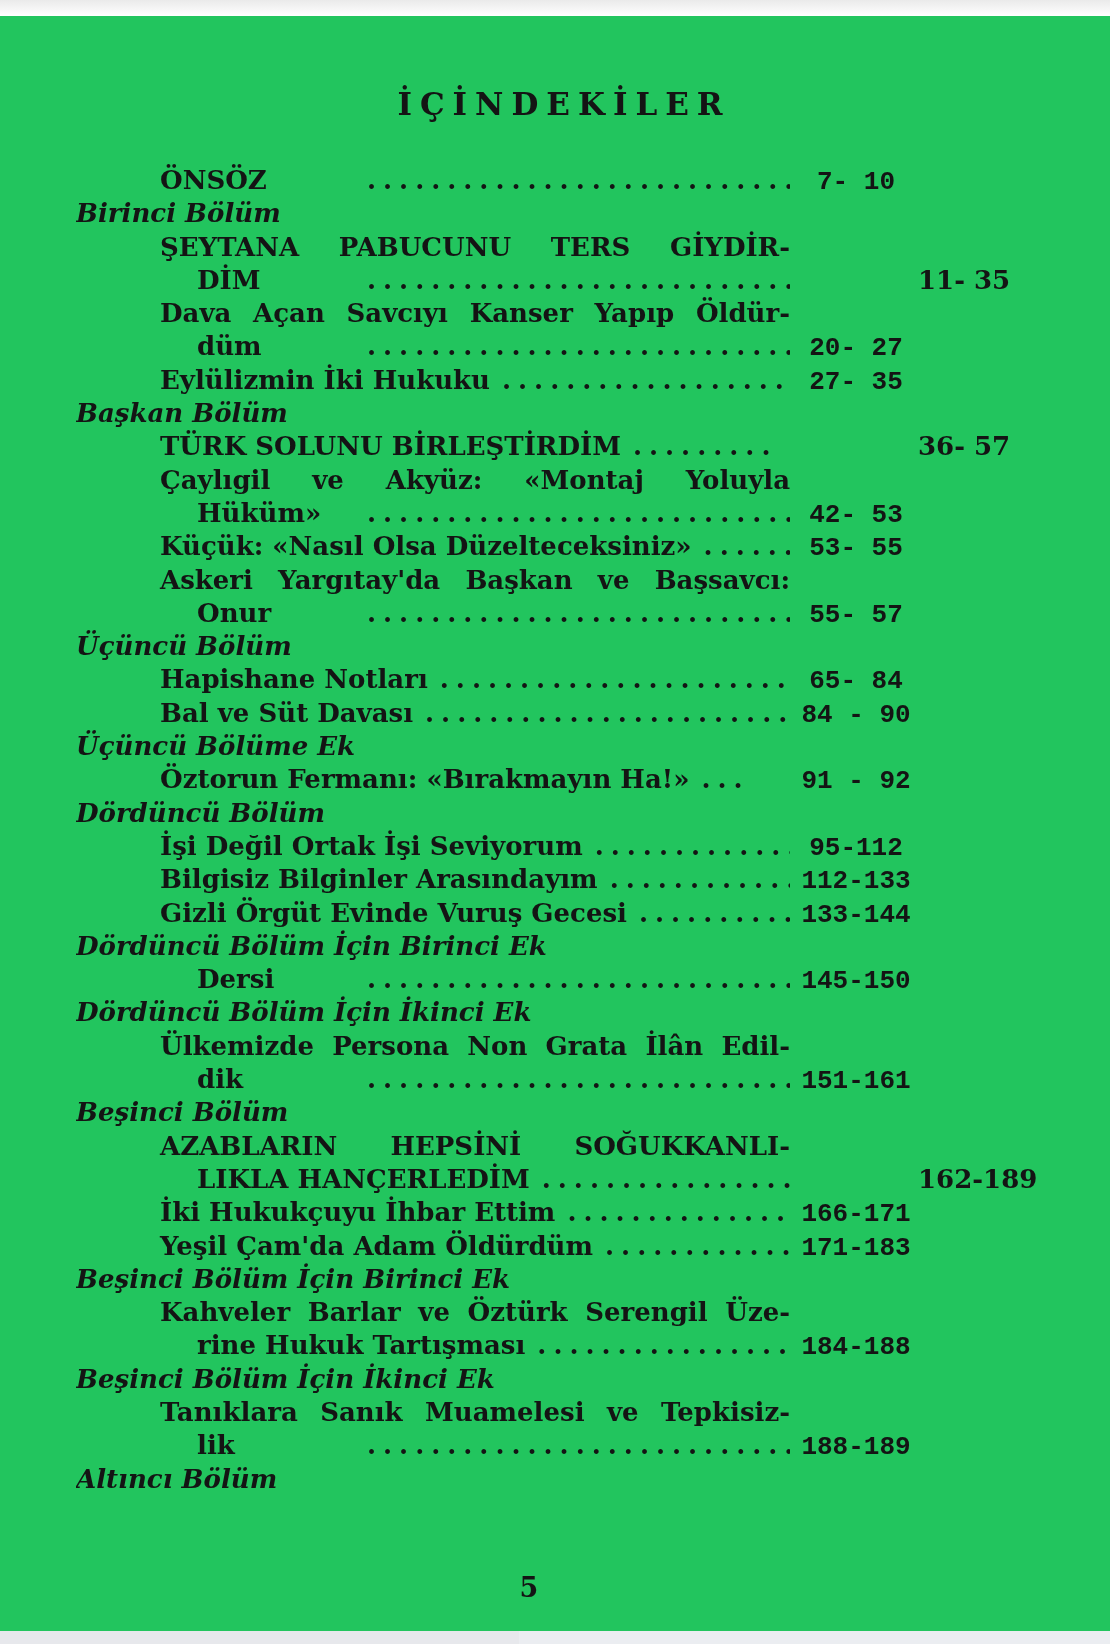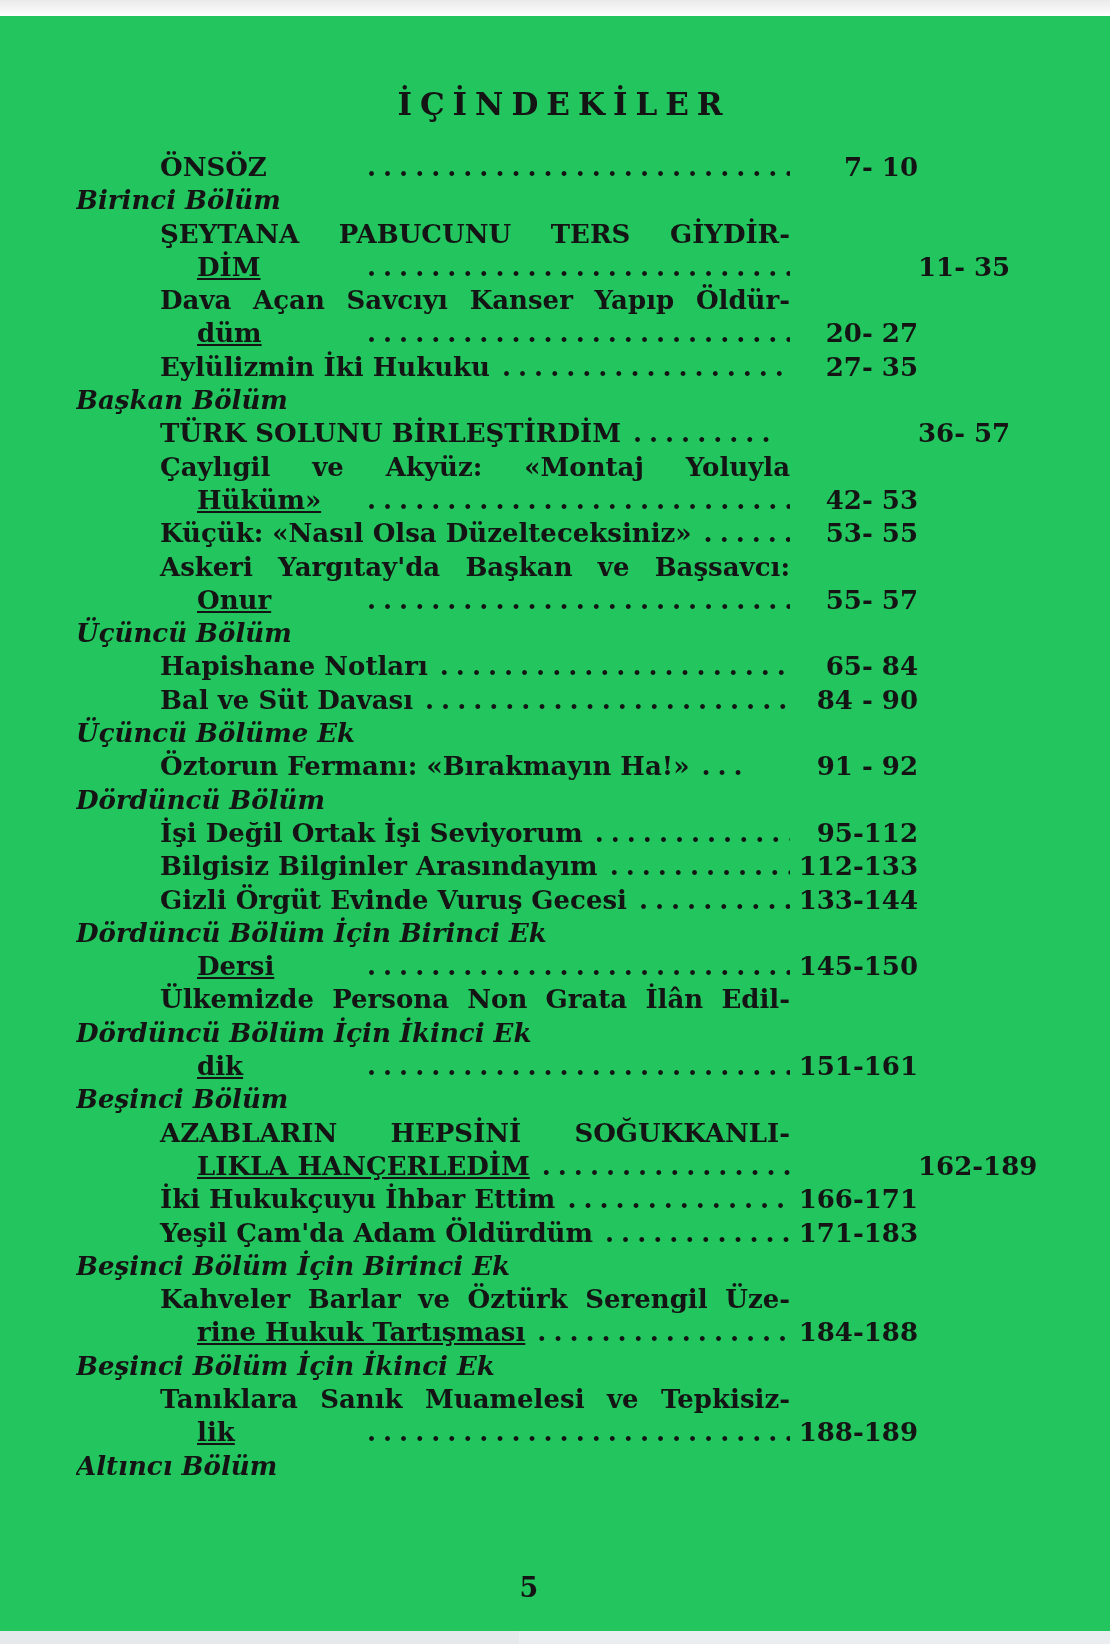--- a/index.html
+++ b/index.html
@@ -2,33 +2,33 @@
 <html><head>
 <meta charset="utf-8">
 <style>
   html,body{margin:0;padding:0;}
   body{width:1110px;height:1644px;overflow:hidden;background:#fff;}
   .page{position:relative;width:1110px;height:1644px;background:#ffffff;
         font-family:"DejaVu Serif",serif;font-weight:700;color:#141414;}
   .topfade{position:absolute;top:0;left:0;right:0;height:16px;}
   .title{position:absolute;top:86px;left:76px;width:976px;text-align:center;
          font-size:31px;letter-spacing:8px;white-space:nowrap;}
-  .toc{position:absolute;top:151px;left:76px;width:976px;}
+  .toc{position:absolute;top:164px;left:76px;width:976px;}
   .row{display:flex;align-items:baseline;height:33.3px;line-height:33.3px;
        font-size:26px;overflow:hidden;}
   .row .txt{white-space:nowrap;flex:0 0 auto;}
   .chapter .txt{font-style:italic;margin-left:0;}
   .entry .txt{margin-left:84px;min-width:195px;}
-  .cont  .txt{margin-left:121px;min-width:158px;text-decoration:underline;}
+  .cont  .txt{margin-left:121px;min-width:158px;}
   .wrap  .txt{margin-left:84px;width:630px;min-width:0;white-space:normal;
               text-align:justify;text-align-last:justify;}
   .leader{flex:1 1 auto;min-width:0;overflow:hidden;white-space:nowrap;
           letter-spacing:7px;margin-left:12px;margin-right:4px;}
   .num{white-space:nowrap;}
-  .num.in{flex:0 0 124px;text-align:right;}
+  .num.in{flex:0 0 124px;text-align:center;font-family:Liberation Mono, monospace;}
   .num.out{flex:0 0 134px;text-align:left;}
   .pageno{position:absolute;top:1572px;left:0;width:1058px;text-align:center;
           font-size:27px;}
   .botbar{position:absolute;left:0;bottom:0;width:1110px;height:13px;display:flex;}
   .botbar .seg-l{width:519px;height:100%;}
   .botbar .seg-r{flex:1;height:100%;}
 </style>
 </head>
 <body>
 
@@ -149,25 +149,25 @@
       </div>
       <div class="row chapter">
         <span class="txt">Dördüncü Bölüm İçin Birinci Ek</span>
       </div>
       <div class="row cont">
         <span class="txt">Dersi</span>
         <span class="leader">......................................................................</span>
         <span class="num in">145-150</span>
         <span class="num out"></span>
       </div>
+      <div class="row chapter">
+        <span class="txt">Dördüncü Bölüm İçin İkinci Ek</span>
+      </div>
       <div class="row wrap">
         <span class="txt">Ülkemizde Persona Non Grata İlân Edil-</span>
-      </div>
-      <div class="row chapter">
-        <span class="txt">Dördüncü Bölüm İçin İkinci Ek</span>
       </div>
       <div class="row cont">
         <span class="txt">dik</span>
         <span class="leader">......................................................................</span>
         <span class="num in">151-161</span>
         <span class="num out"></span>
       </div>
       <div class="row chapter">
         <span class="txt">Beşinci Bölüm</span>
       </div>

